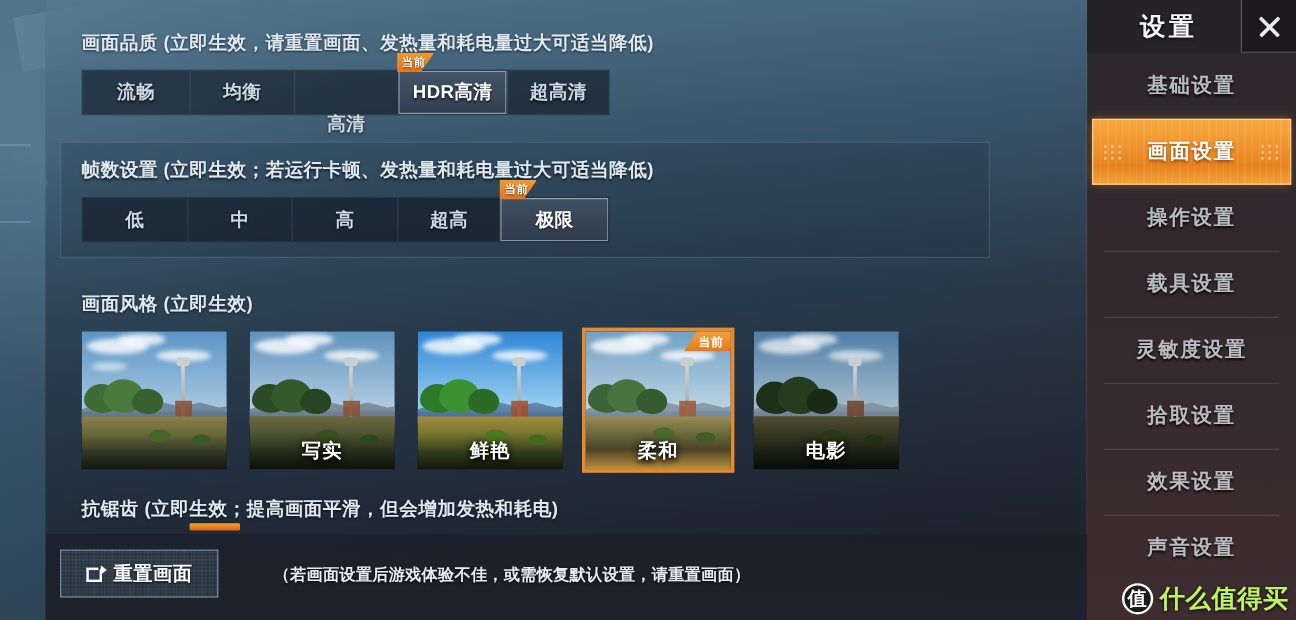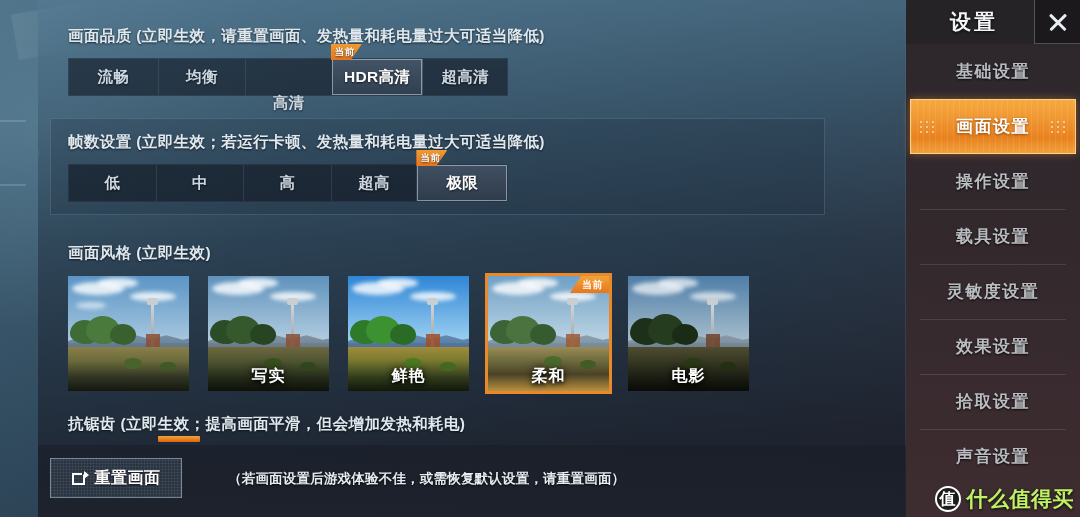--- a/index.html
+++ b/index.html
@@ -556,24 +556,24 @@
     <div class="nav-item">
       <span>操作设置</span>
     </div>
     <div class="nav-item">
       <span>载具设置</span>
     </div>
     <div class="nav-item">
       <span>灵敏度设置</span>
     </div>
     <div class="nav-item">
+      <span>拾取设置</span>
+    </div>
+    <div class="nav-item">
       <span>效果设置</span>
-    </div>
-    <div class="nav-item">
-      <span>拾取设置</span>
     </div>
     <div class="nav-item">
       <span>声音设置</span>
     </div>
   </div>
 </div>
 
 <div class="watermark">
   <div class="wm-logo">值</div>
   <div class="wm-text">什么值得买</div>

